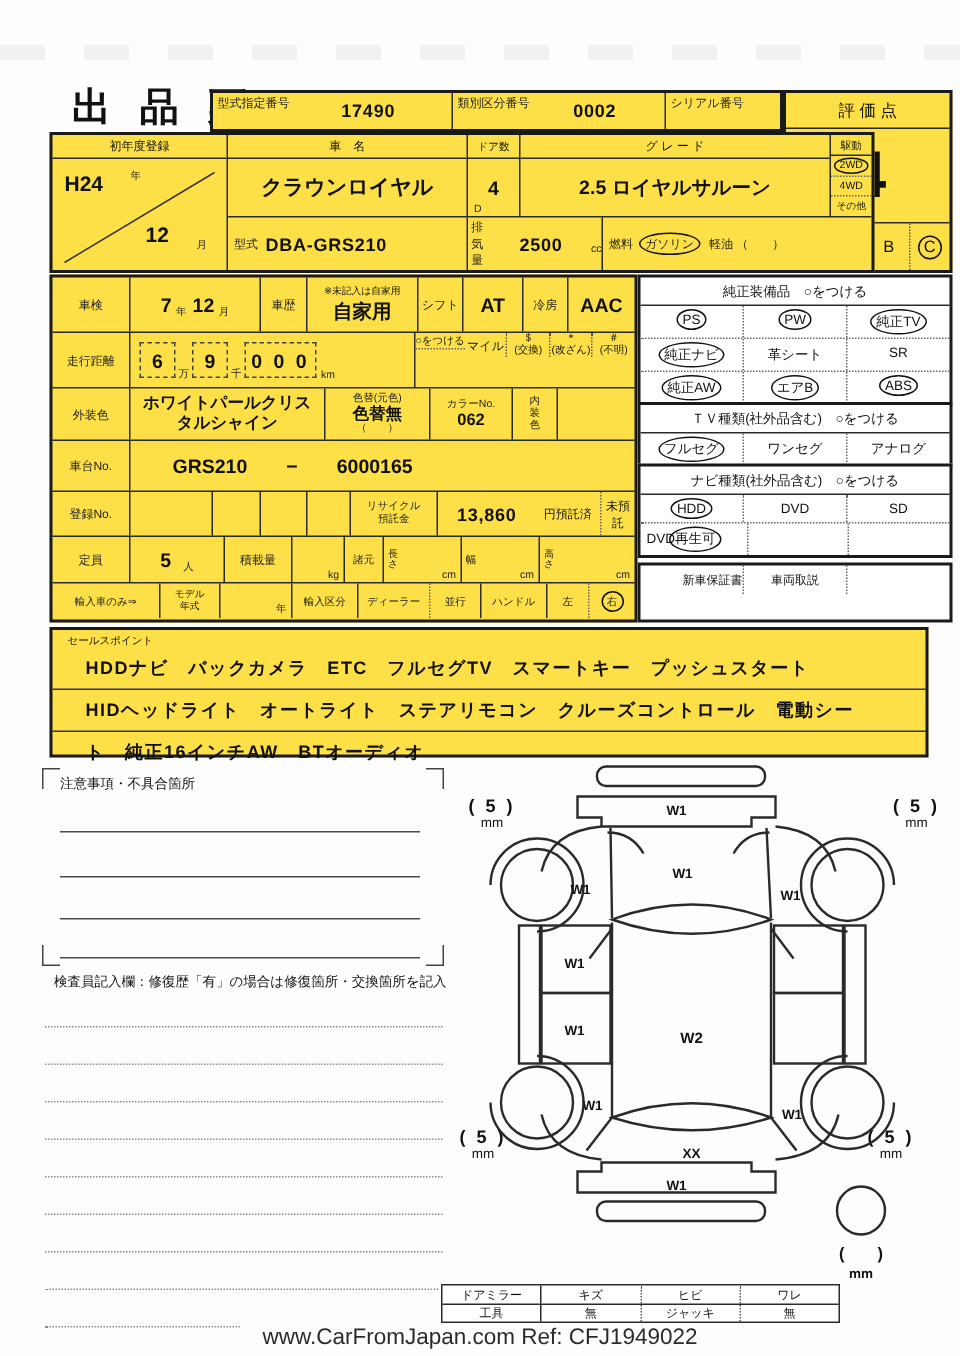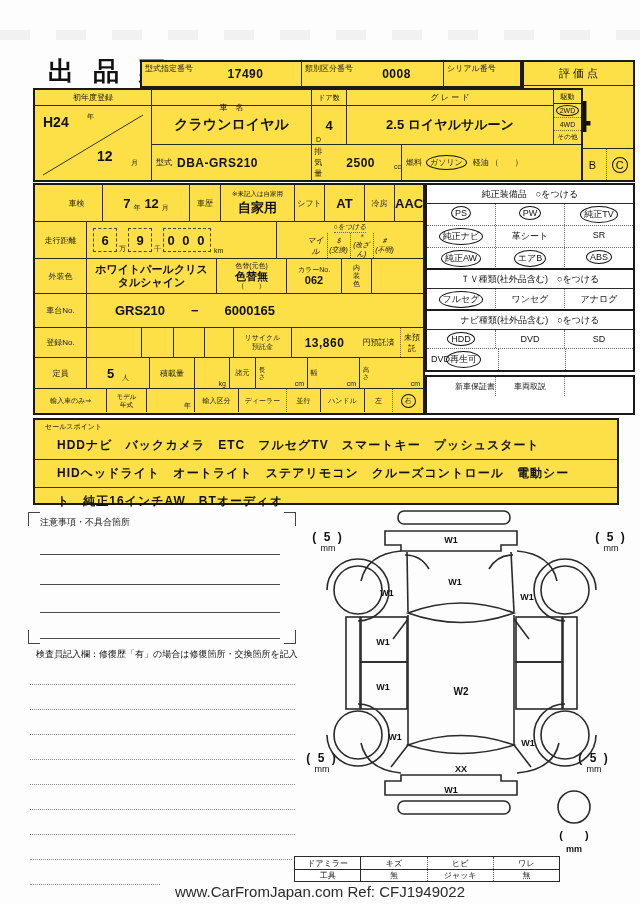--- a/index.html
+++ b/index.html
@@ -59,21 +59,21 @@
 
   <div class="abs" style="left:48px;top:54px;font-size:26px;font-weight:bold;letter-spacing:6px;">出 品 票</div>
 
   <div class="abs bx hdrbox flexr" style="left:140px;top:60px;width:382px;height:28px;">
     <div class="hcell" style="flex:0 0 160px;">
       <span class="lab tl">型式指定番号</span>
       <span class="val" style="margin-left:48px;">17490</span>
     </div>
     <div class="hcell" style="flex:0 0 142px;">
       <span class="lab tl">類別区分番号</span>
-      <span class="val" style="margin-left:48px;">0008</span>
+      <span class="val" style="margin-left:48px;">0002</span>
     </div>
     <div class="hcell last">
       <span class="lab tl">シリアル番号</span>
     </div>
   </div>
 
   <div class="abs bx" style="left:522px;top:60px;width:113px;height:122px;">
     <div style="height:24px;border-bottom:1px solid #2a2a2a;display:flex;align-items:center;justify-content:center;font-size:11px;">評 価 点</div>
     <div style="height:62px;display:flex;align-items:center;justify-content:center;font-size:44px;font-weight:bold;">4</div>
     <div class="flexr" style="height:32px;border-top:1px solid #2a2a2a;">
@@ -98,21 +98,21 @@
         </svg>
         <span class="abs val14" style="left:8px;top:24px;">H24</span>
         <span class="abs lab7" style="left:52px;top:22px;">年</span>
         <span class="abs val14" style="left:62px;top:58px;">12</span>
         <span class="abs lab7" style="left:96px;top:68px;">月</span>
       </div>
 
       <div style="flex:1;display:flex;flex-direction:column;">
         <div class="flexr" style="height:55px;border-bottom:1px solid #2a2a2a;">
           <div style="flex:0 0 160px;border-right:1px solid #2a2a2a;display:flex;flex-direction:column;">
-            <div style="height:16px;border-bottom:1px solid #2a2a2a;text-align:center;font-size:8px;padding-top:12px;">車　名</div>
+            <div style="height:16px;border-bottom:1px solid #2a2a2a;text-align:center;font-size:8px;padding-top:2px;">車　名</div>
             <div style="flex:1;display:flex;align-items:center;justify-content:center;" class="val14">クラウンロイヤル</div>
           </div>
           <div style="flex:0 0 35px;border-right:1px solid #2a2a2a;display:flex;flex-direction:column;position:relative;">
             <div style="height:16px;border-bottom:1px solid #2a2a2a;text-align:center;font-size:7px;padding-top:3px;">ドア数</div>
             <div style="flex:1;display:flex;align-items:center;justify-content:center;" class="val13">4</div>
             <span class="abs lab7" style="left:4px;bottom:1px;">D</span>
           </div>
           <div style="flex:1;border-right:1px solid #2a2a2a;display:flex;flex-direction:column;">
             <div style="height:16px;border-bottom:1px solid #2a2a2a;text-align:center;font-size:8px;padding-top:2px;">グ レ ー ド</div>
             <div style="flex:1;display:flex;align-items:center;justify-content:center;" class="val13">2.5 ロイヤルサルーン</div>
@@ -142,21 +142,21 @@
             <span class="lab" style="margin-left:10px;">軽油</span>
             <span class="lab" style="margin-left:2px;">（　　）</span>
           </div>
         </div>
       </div>
     </div>
   </div>
 
   <div class="abs bx" style="left:33px;top:183px;width:392px;height:232px;">
 
-    <div class="row" style="height:37px;padding-left:16px;">
+    <div class="row" style="height:37px;">
       <div class="cell lab" style="flex:0 0 52px;">車検</div>
       <div class="cell" style="flex:0 0 87px;">
         <span class="val13">7</span>
           <span class="lab7" style="margin:10px 4px 0 3px;">年</span>
         <span class="val13">12</span>
           <span class="lab7" style="margin:10px 0 0 3px;">月</span>
       </div>
       <div class="cell lab" style="flex:0 0 31px;">車歴</div>
       <div class="cell" style="flex:0 0 74px;flex-direction:column;justify-content:center;">
         <span style="font-size:6.5px;">※未記入は自家用</span>
@@ -171,21 +171,21 @@
     <div class="row" style="height:37px;">
       <div class="cell lab" style="flex:0 0 52px;">走行距離</div>
       <div class="cell" style="flex:0 0 190px;justify-content:flex-start;padding-left:6px;">
         <span class="dashbox" style="width:24px;">6</span>
         <span class="lab7" style="align-self:flex-end;margin:0 2px 4px 2px;">万</span>
         <span class="dashbox" style="width:24px;">9</span>
         <span class="lab7" style="align-self:flex-end;margin:0 2px 4px 2px;">千</span>
         <span class="dashbox" style="width:48px;letter-spacing:2px;">0 0 0</span>
         <span class="lab7" style="align-self:flex-end;margin:0 0 4px 3px;">km</span>
       </div>
-      <div class="cell last" style="flex:1;flex-direction:column;align-items:center;font-style:italic;">
+      <div class="cell last" style="flex:1;flex-direction:row;align-items:flex-start;">
         <div style="height:11px;text-align:center;font-size:7px;border-bottom:1px dotted #666;">○をつける</div>
         <div class="flexr" style="flex:1;">
           <div class="cell dotr" style="flex:1;font-size:8px;">マイル</div>
           <div class="cell dotr" style="flex:1;">
             <span class="stack" style="font-size:7px;">
                 <span>＄</span>
                 <span>(交換)</span>
               </span>
           </div>
           <div class="cell dotr" style="flex:1;">

